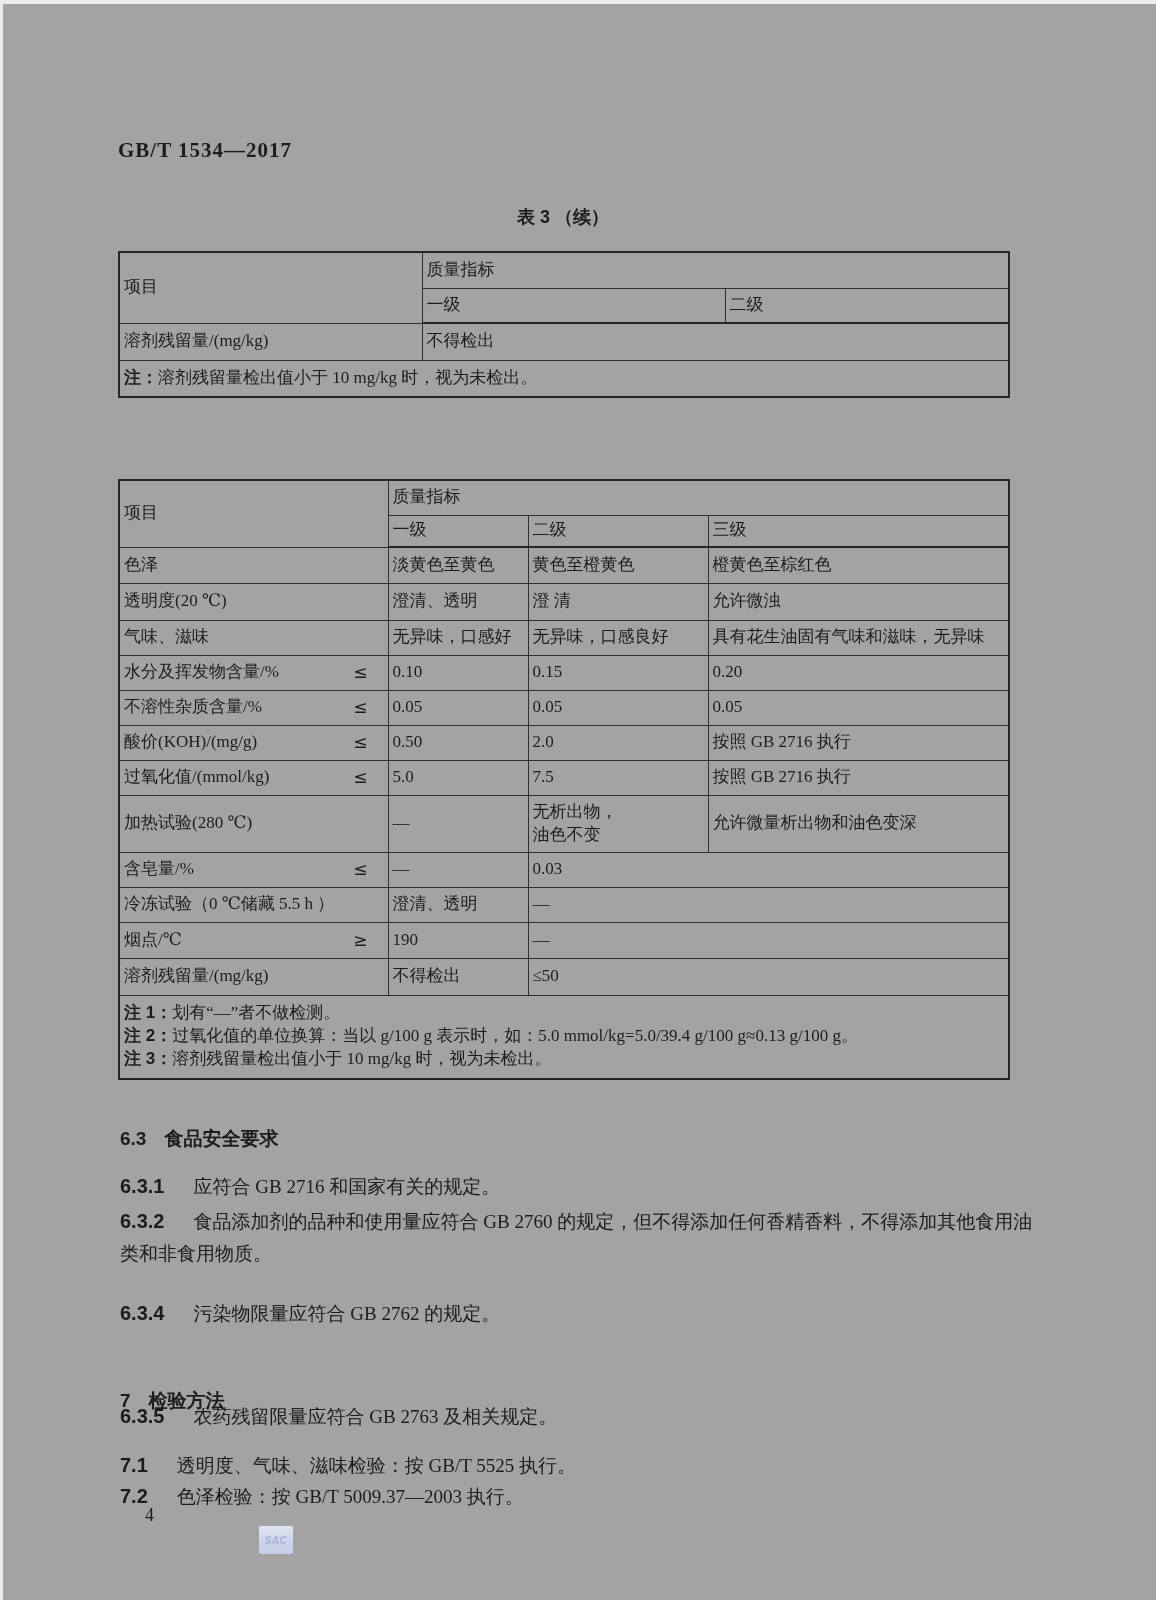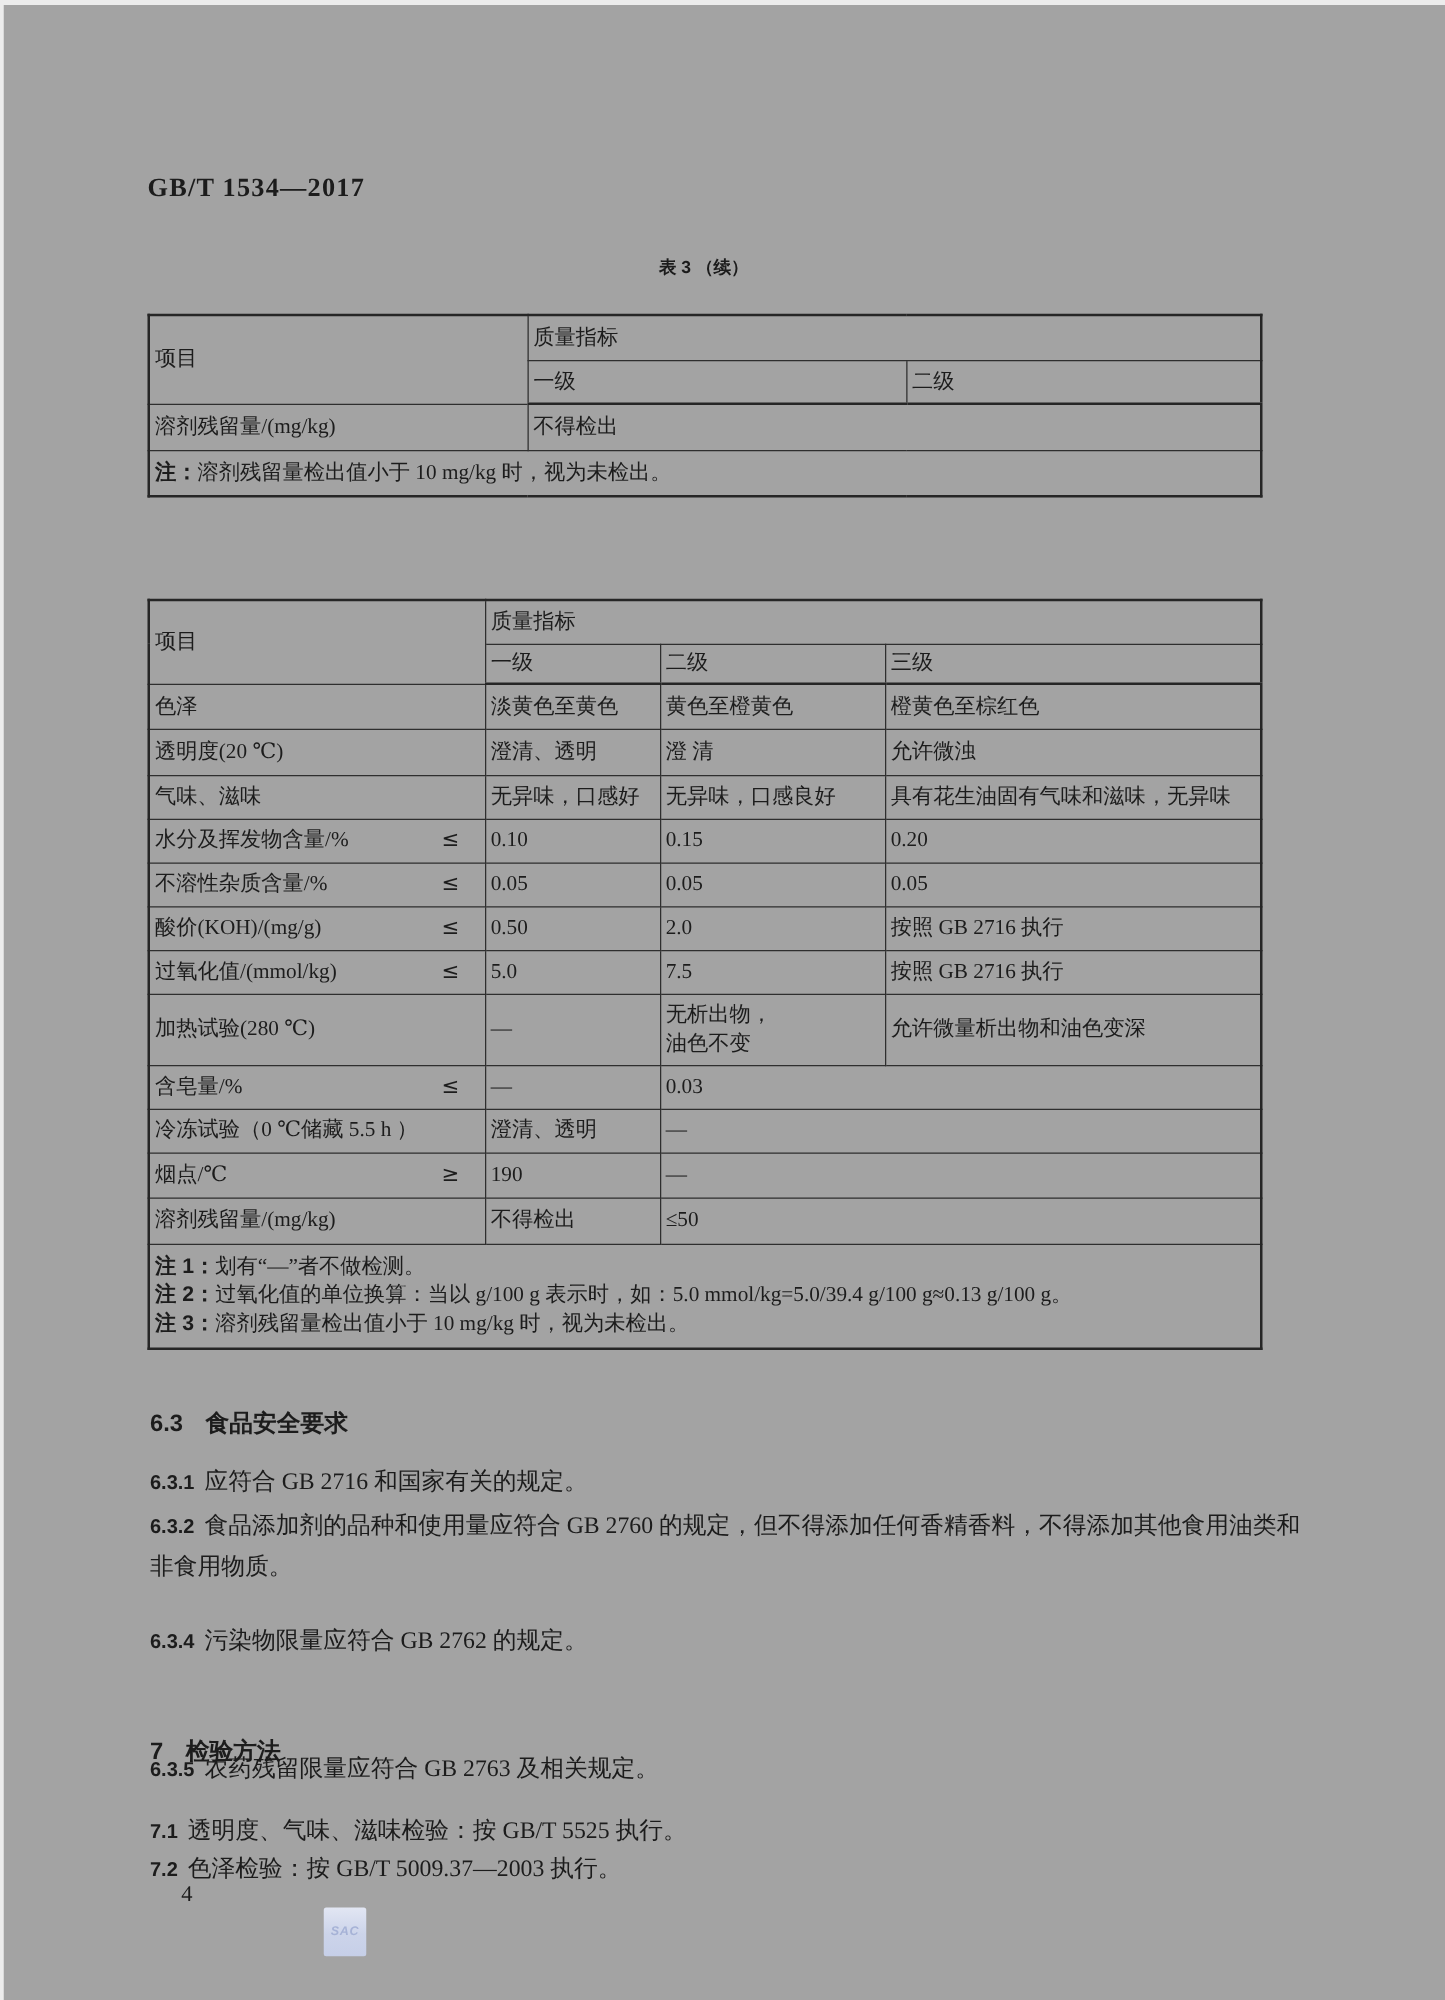--- a/index.html
+++ b/index.html
@@ -5,21 +5,21 @@
   html,body{margin:0;padding:0;background:#f4f4f4;}
   .page{position:relative;width:1156px;height:1600px;background:#a3a3a3;overflow:hidden;
         font-family:"Liberation Serif","DejaVu Serif",serif;color:#1c1c1c;}
   .edge-top{position:absolute;left:0;top:0;width:1156px;height:4px;background:#ececec;}
   .edge-left{position:absolute;left:0;top:0;width:3px;height:1600px;background:#ececec;}
 
   .doc-code{position:absolute;left:118px;top:138px;font-size:21px;font-weight:bold;letter-spacing:1px;}
 
   .caption{position:absolute;left:118px;width:890px;text-align:center;font-weight:bold;
            font-family:"Liberation Sans","DejaVu Sans",sans-serif;}
-  .c3{top:205px;font-size:14px;}
+  .c3{top:205px;font-size:18px;}
   .c4{top:429px;font-size:19px;letter-spacing:1px;}
 
   table.std{position:absolute;left:118px;border-collapse:collapse;table-layout:fixed;width:890px;
             border:2px solid #262626;}
   table.std td{border:1px solid #2e2e2e;text-align:left;vertical-align:middle;
                font-size:17px;padding:2px 4px;line-height:1.35;}
   .t3{top:251px;}
   .t4{top:479px;}
   tr.hdr2 td{border-bottom:2px solid #262626;}
   td.item{text-align:left;padding-left:14px;}
@@ -28,23 +28,23 @@
   td.notecell{border-top:2px solid #262626;text-align:left;padding:8px 10px 8px 42px;
               font-size:15.5px;line-height:1.95;}
   td.notecell b{font-family:"Liberation Sans","DejaVu Sans",sans-serif;font-weight:bold;}
   .nline{white-space:nowrap;}
 
   .sec-h{position:absolute;left:120px;font-family:"Liberation Sans","DejaVu Sans",sans-serif;
          font-weight:bold;font-size:19px;}
   .sec-h .num{margin-right:18px;}
   .clause{position:absolute;left:120px;width:928px;font-size:19px;line-height:32px;}
   .clause .cnum{font-family:"Liberation Sans","DejaVu Sans",sans-serif;font-weight:bold;
-                font-size:16px;margin-right:8px;}
+                font-size:20px;margin-right:29px;}
   .pageno{position:absolute;left:145px;top:1505px;font-size:18px;}
-  .watermark{position:absolute;left:259px;top:1526px;width:34px;height:39px;border-radius:2px;
+  .watermark{position:absolute;left:259px;top:1526px;width:34px;height:28px;border-radius:2px;
              background:linear-gradient(#e2e6f3 0%,#ccd4ea 55%,#c6cfe8 100%);
              display:flex;align-items:center;justify-content:center;
              font:italic bold 10px "Liberation Sans",sans-serif;color:#a6b2d6;letter-spacing:.5px;}
 </style>
 </head>
 <body>
 
 <div class="page">
   <div class="edge-top"></div>
   <div class="edge-left"></div>

